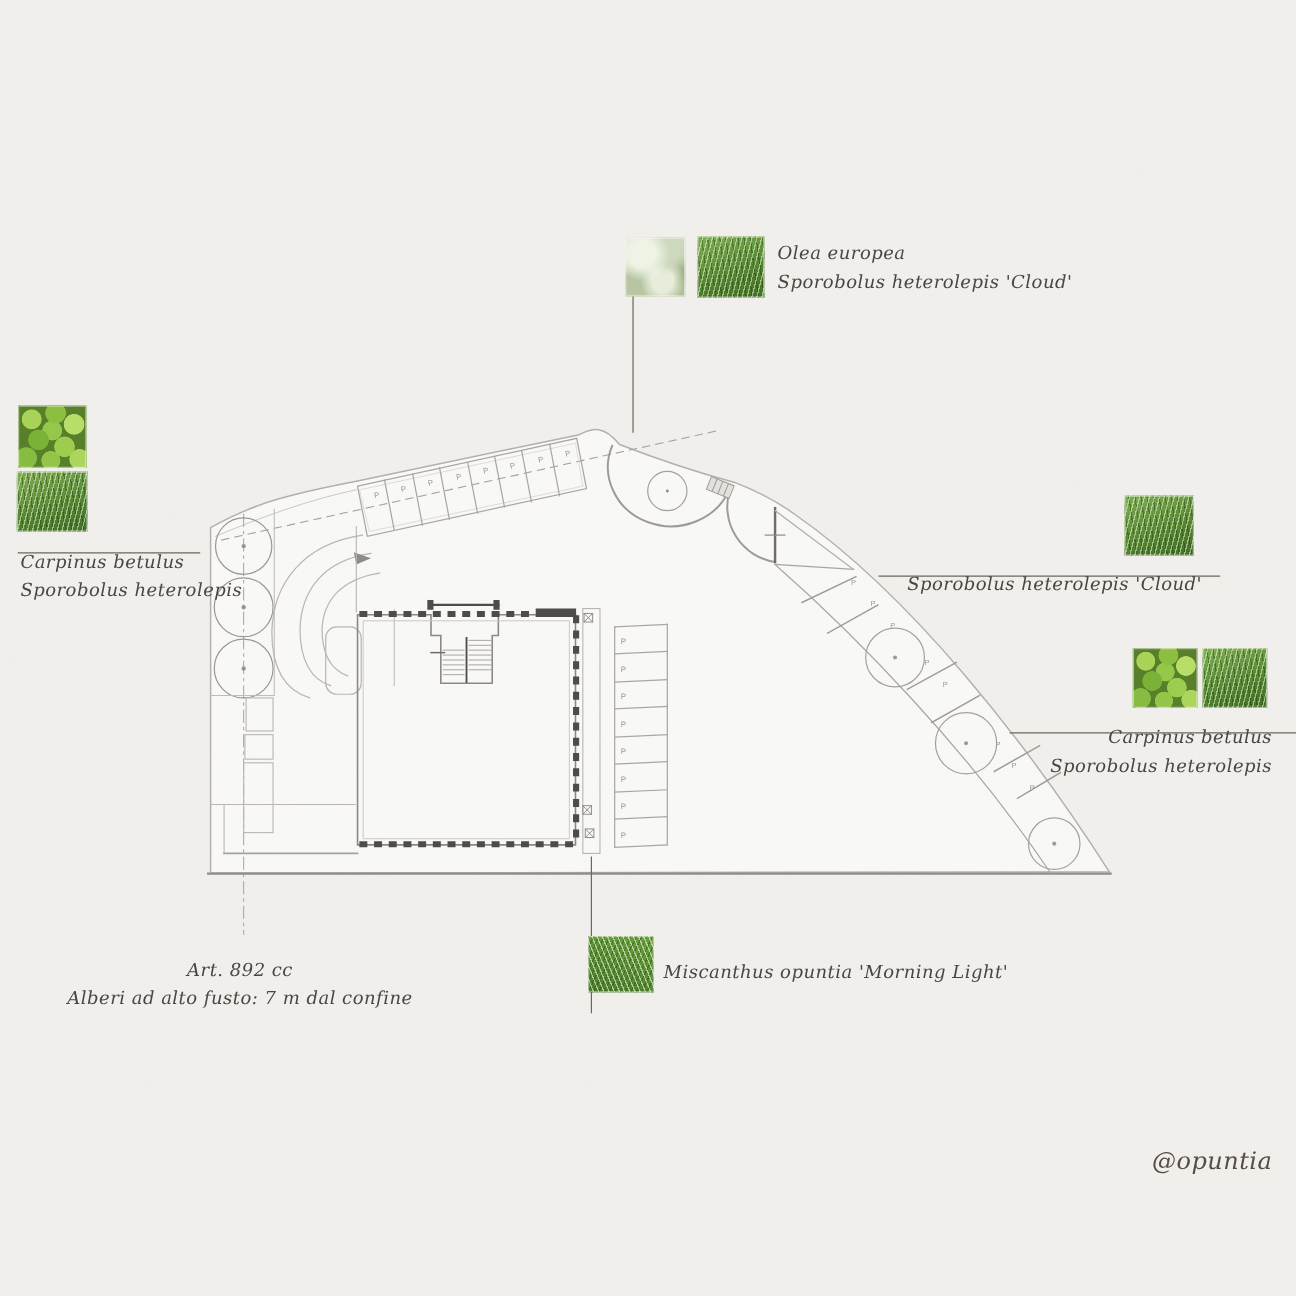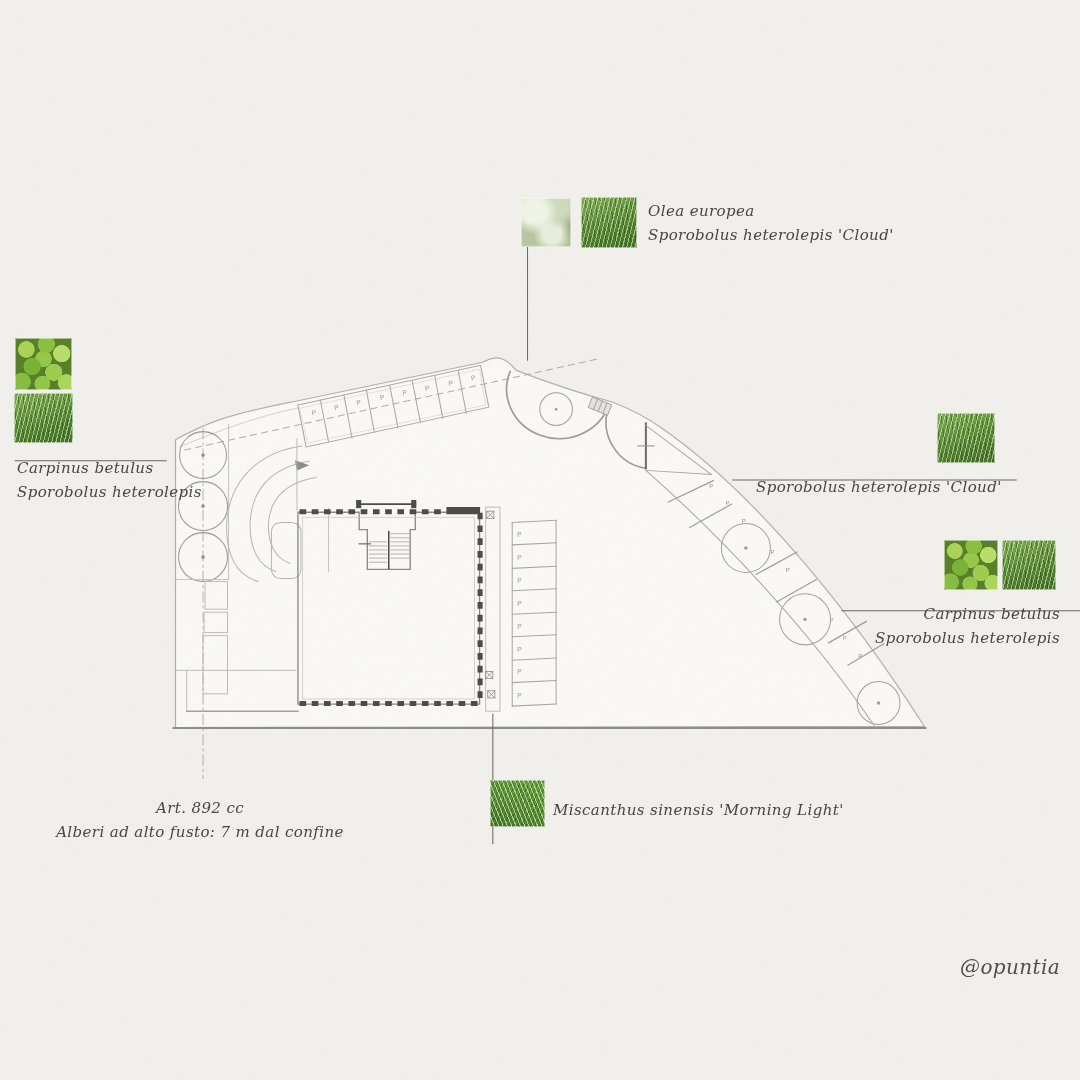--- a/index.html
+++ b/index.html
@@ -289,21 +289,21 @@
 
   <div class="swatch sw-leaves" style="left:944px;top:540px;width:54px;height:50px;"></div>
   <div class="swatch sw-grass" style="left:1002px;top:540px;width:54px;height:50px;"></div>
   <div class="anno script align-right" style="left:820px;top:602px;width:240px;">
     <div class="line1">Carpinus betulus</div>
     <div class="line2">Sporobolus heterolepis</div>
   </div>
 
   <div class="swatch sw-grass2" style="left:490px;top:780px;width:55px;height:47px;"></div>
   <div class="anno script" style="left:553px;top:798px;">
-    <div class="line1">Miscanthus sinensis 'Morning Light'</div>
+    <div class="line1">Miscanthus opuntia 'Morning Light'</div>
   </div>
 
   <div class="anno script" style="left:50px;top:776px;width:300px;text-align:center;margin-top:20px;">
     <div class="line1">Art. 892 cc</div>
     <div class="line2">Alberi ad alto fusto: 7 m dal confine</div>
   </div>
 
   <div class="signature script" style="left:960px;top:955px;">@opuntia</div>
 
 </div>

